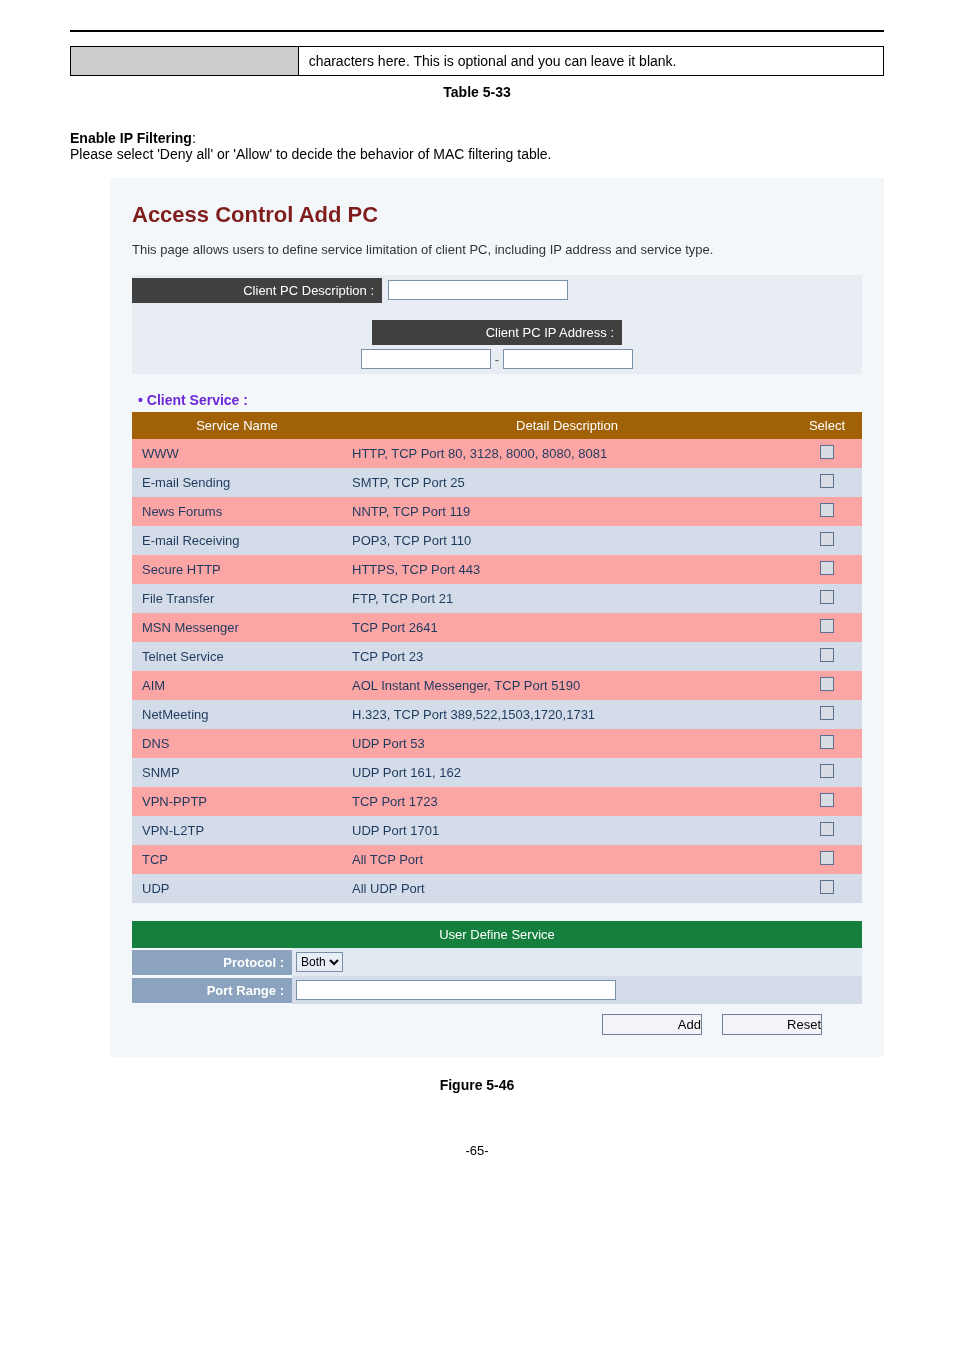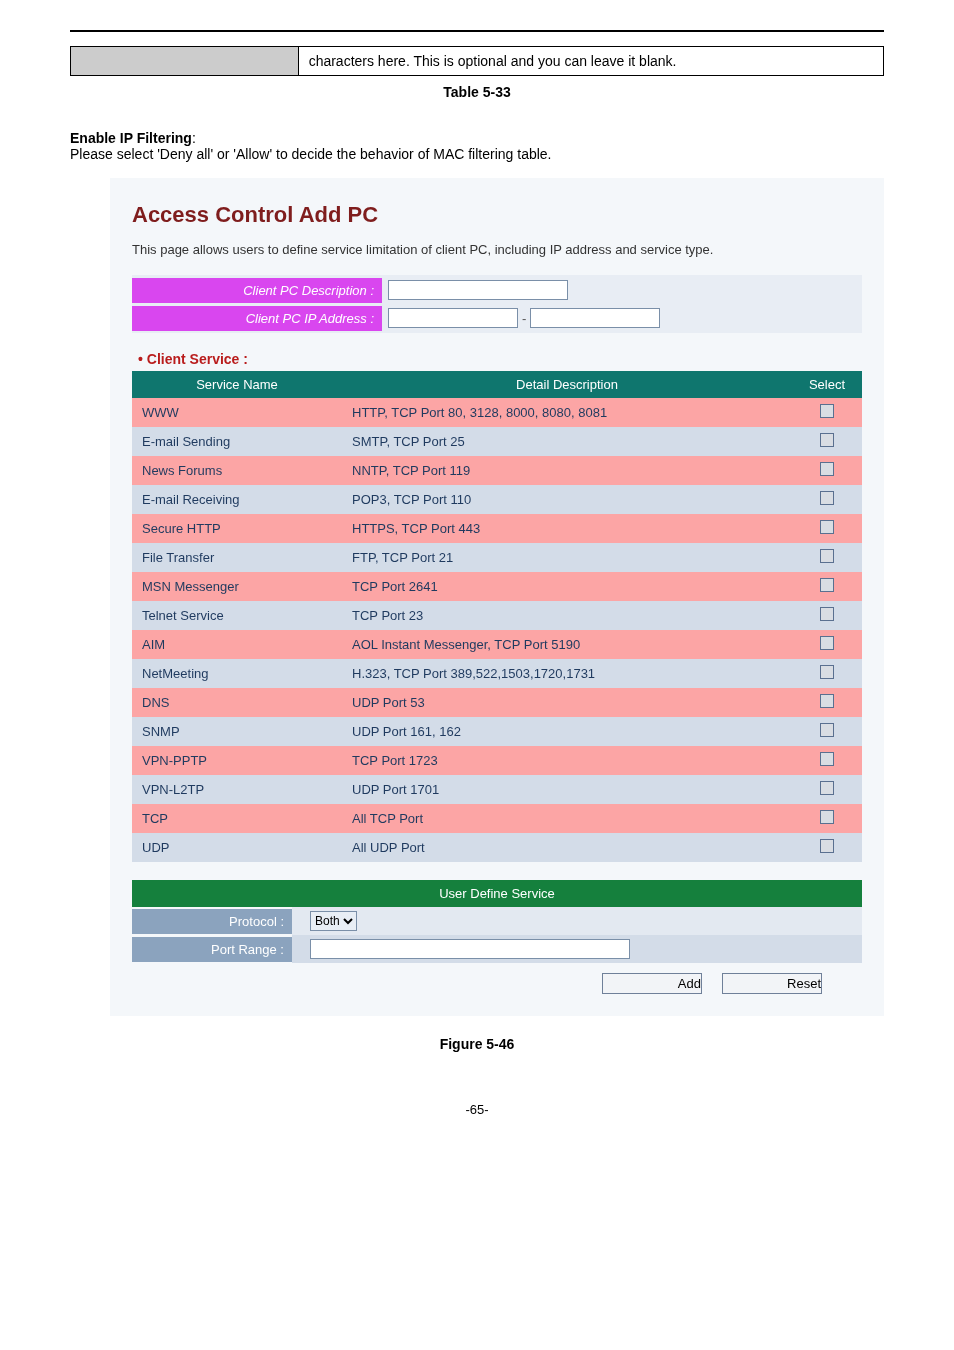--- a/index.html
+++ b/index.html
@@ -10,42 +10,42 @@
     .top-table td { border: 1px solid #000; padding: 6px 10px; font-size: 14px; }
     .top-table td.left { background: #ccc; width: 28%; }
     .tbl-label { text-align: center; font-weight: bold; margin: 8px 0 30px; }
     .section-title { font-weight: bold; font-size: 14px; margin-bottom: 24px; }
     .intro { font-size: 14px; margin-bottom: 16px; }
     .screenshot { background: #f4f7fa; margin-left: 40px; padding: 24px 22px 22px; }
     .sc-title { color: #7f1d1d; font-weight: bold; font-size: 22px; margin-bottom: 14px; font-family: Arial, sans-serif; }
     .sc-desc { color: #333; font-size: 13px; margin-bottom: 18px; }
     .form-row-wrap { background: #e8edf4; padding: 1px 0; }
     .form-row { display: flex; align-items: center; }
-    .form-row + .form-row { margin-top: 0; }
-    .form-label { background: #d946ef; color: #fff; font-size: 13px; padding: 5px 8px; width: 250px; text-align: right; font-style: italic; }
+    .form-row + .form-row { margin-top: 16px; flex-direction: column; }
+    .form-label { background: #404040; color: #fff; font-size: 13px; padding: 5px 8px; width: 250px; text-align: right; }
     .form-field { background: #e8edf4; padding: 4px 6px; flex: 1; display: flex; align-items: center; gap: 4px; }
     .text-input { border: 1px solid #7a8fa8; height: 20px; padding: 0 4px; font-size: 12px; }
     .ip-input { width: 130px; }
     .desc-input { width: 180px; }
     .dash { color: #555; font-size: 13px; }
-    .sub-h { font-weight: bold; color: #b91c1c; font-size: 14px; margin: 18px 0 4px 6px; }
+    .sub-h { font-weight: bold; color: #6d28d9; font-size: 14px; margin: 18px 0 4px 6px; }
     .svc-table { width: 100%; border-collapse: collapse; }
-    .svc-table th { background: #0f766e; color: #fff; font-weight: normal; font-size: 13px; padding: 6px 12px; text-align: center; }
+    .svc-table th { background: #a16207; color: #fff; font-weight: normal; font-size: 13px; padding: 6px 12px; text-align: center; }
     .svc-table th.name-col { width: 210px; }
     .svc-table th.select-col { width: 70px; }
     .svc-table td { padding: 6px 10px; color: #1f3a5f; font-size: 13px; }
     .svc-table tr.even td { background: #fca5a5; }
     .svc-table tr.odd td { background: #d3dce8; }
     .svc-table td.chk { text-align: center; }
     .chk-box { display: inline-block; width: 14px; height: 14px; background: #d9dde3; border: 1px solid #5a7090; }
     .user-def { margin-top: 18px; }
     .user-def-title { background: #15803d; color: #fff; text-align: center; padding: 6px 0; font-size: 13px; }
     .ud-row { display: flex; align-items: center; }
-    .ud-label { background: #8ba3be; color: #fff; font-size: 13px; padding: 5px 8px; width: 160px; text-align: right; }
-    .ud-field { background: #e3e9f1; flex: 1; padding: 4px 18px; display: flex; align-items: center; gap: 4px; }
+    .ud-label { background: #8ba3be; color: #fff; font-size: 13px; padding: 5px 8px; width: 160px; text-align: right; font-weight: bold; }
+    .ud-field { background: #e3e9f1; flex: 1; padding: 4px 4px; display: flex; align-items: center; gap: 4px; }
     .ud-row + .ud-row { margin-top: 0; }
     .ud-row:nth-child(2) .ud-field { background: #e3e9f1; }
     .ud-row:nth-child(3) .ud-field { background: #d3dce8; }
     select { border: 1px solid #7a8fa8; height: 20px; font-size: 12px; background: #e8eef5; }
     .port-input { width: 320px; }
     .btn-row { display: flex; justify-content: flex-end; gap: 20px; padding: 10px 40px 0; }
     .btn { background: #f2f4f7; border: 1px solid #6f8099; padding: 2px 0; width: 100px; font-size: 13px; color: #000; cursor: pointer; text-align: right; }
     .figure-label { text-align: center; font-weight: bold; margin: 20px 0 50px; }
     .page-num { text-align: center; font-size: 13px; margin-top: 20px; }
   </style>

